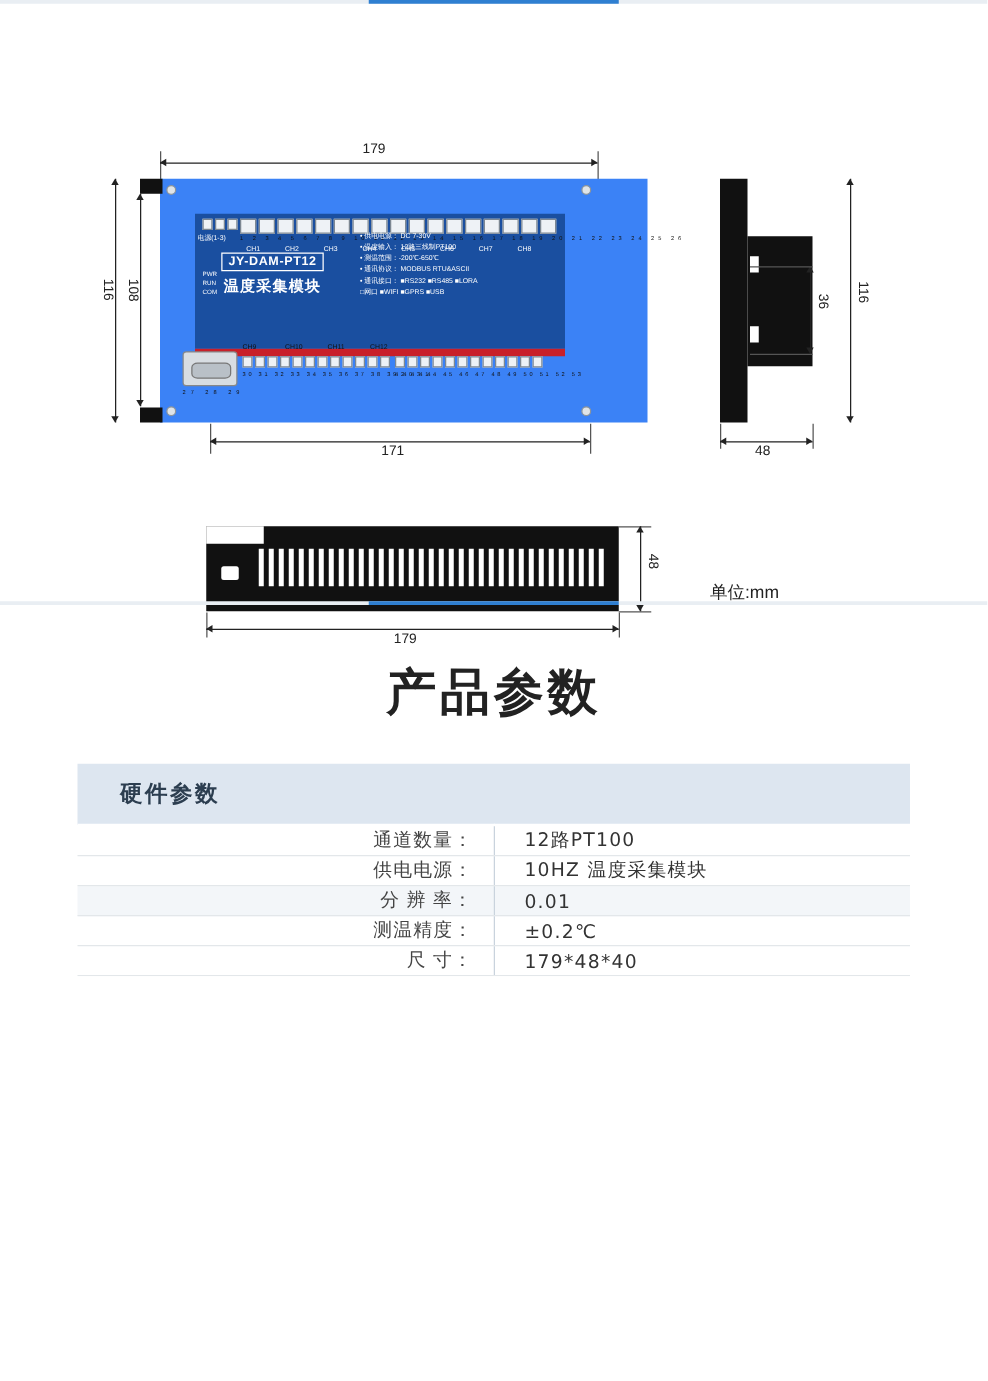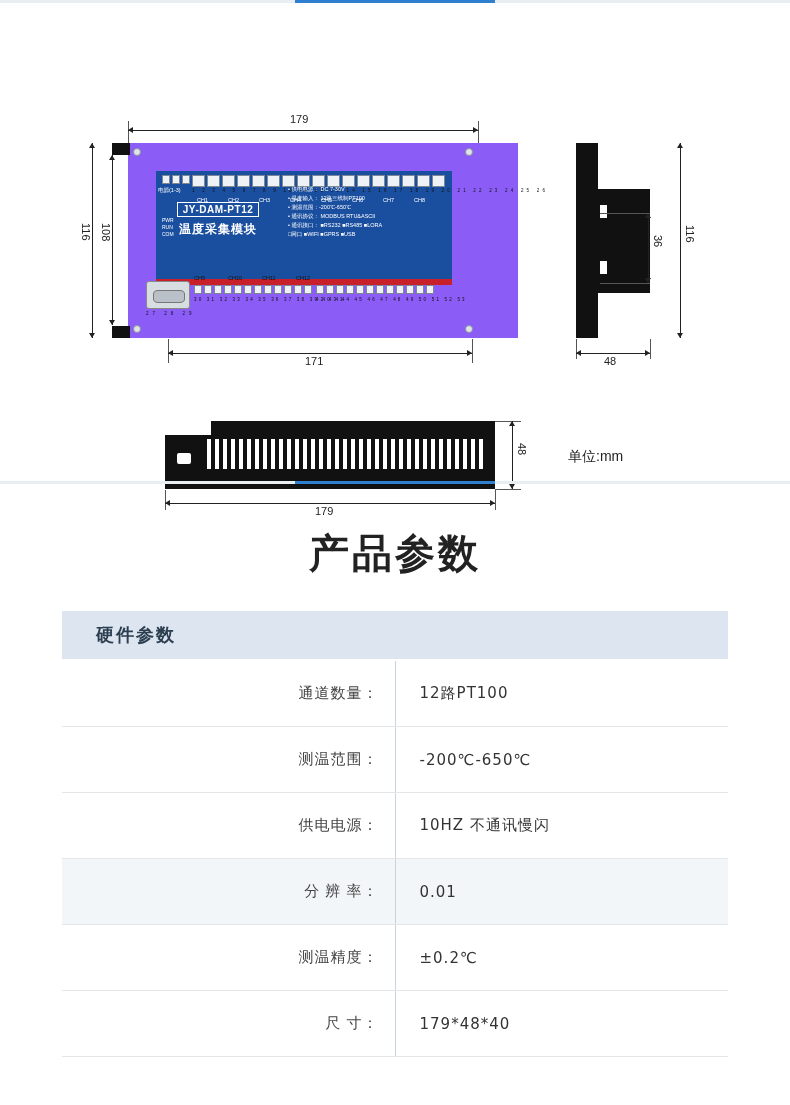--- a/index.html
+++ b/index.html
@@ -65,21 +65,21 @@
     text-orientation: mixed;
   }
 
   
   .board {
     position: absolute;
     left: 128px;
     top: 140px;
     width: 390px;
     height: 195px;
-    background: #8b5cf6;
+    background: #3b82f6;
   }
   .board-inner {
     position: absolute;
     left: 28px;
     top: 28px;
     width: 296px;
     height: 108px;
     background: #1a4fa0;
   }
   .board-label {
@@ -245,21 +245,21 @@
     top: 32px;
     width: 14px;
     height: 11px;
     background: #ffffff;
     border-radius: 2px;
   }
 
   .unit-note {
     position: absolute;
     left: 568px;
-    top: 445px;
+    top: 462px;
     font-size: 14px;
     color: #222;
   }
 
   
   .ln { position: absolute; background: #222; }
   .ln.h { height: 1px; }
   .ln.v { width: 1px; }
   .ext { position: absolute; background: #555; }
   .ext.h { height: 1px; }
@@ -307,21 +307,21 @@
     font-size: 18px;
     font-weight: bold;
     text-align: left;
     padding: 12px 0 12px 34px;
     letter-spacing: 2px;
     border-bottom: 2px solid #ffffff;
   }
   table.params td {
     font-size: 15px;
     color: #333;
-    padding: 23px 0;
+    padding: 2px 0;
     border-bottom: 1px solid #e3e7ea;
   }
   table.params td.k {
     width: 180px;
     text-align: right;
     padding-right: 16px;
     color: #444;
     letter-spacing: 1px;
   }
   table.params td.v {
@@ -576,26 +576,22 @@
         <tr>
           <th class="head" colspan="2">硬件参数</th>
         </tr>
       </thead>
       <tbody>
         <tr>
           <td class="k">通道数量：</td>
           <td class="v">12路PT100</td>
         </tr>
         <tr>
-          <td class="k">测温范围：</td>
-          <td class="v">-200℃-650℃</td>
-        </tr>
-        <tr>
           <td class="k">供电电源：</td>
-          <td class="v">10HZ 不通讯慢闪</td>
+          <td class="v">10HZ 温度采集模块</td>
         </tr>
         <tr class="alt">
           <td class="k">分 辨 率：</td>
           <td class="v">0.01</td>
         </tr>
         <tr>
           <td class="k">测温精度：</td>
           <td class="v">±0.2℃</td>
         </tr>
         <tr>

